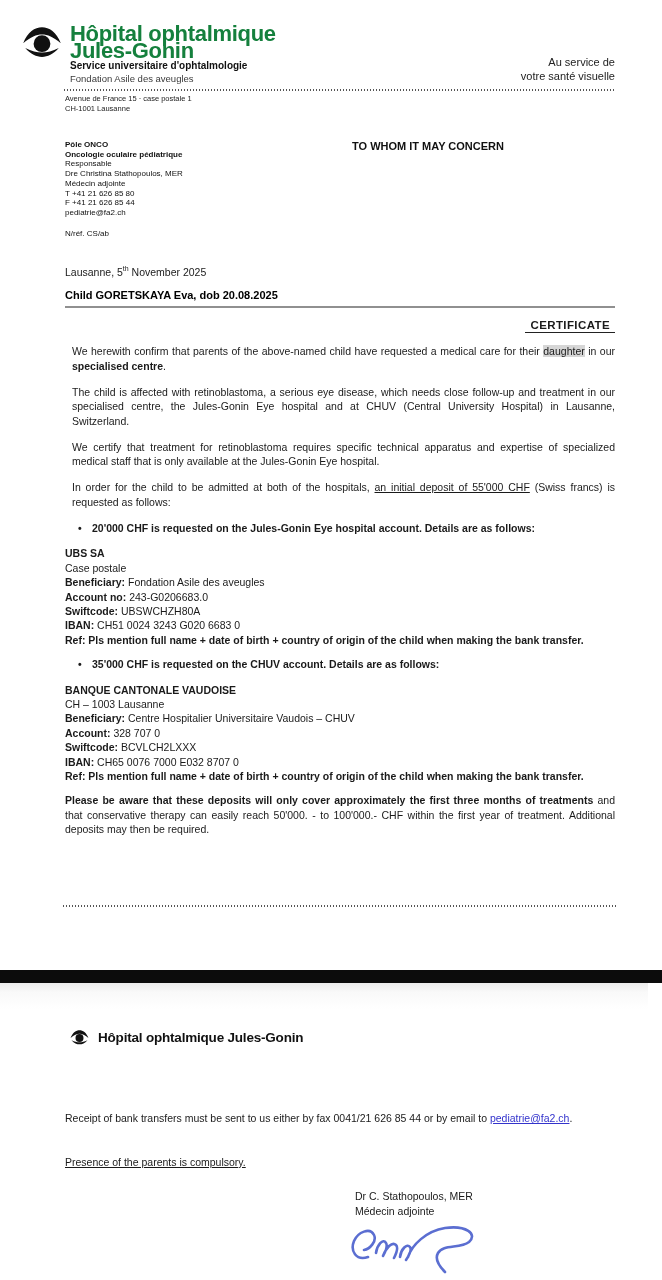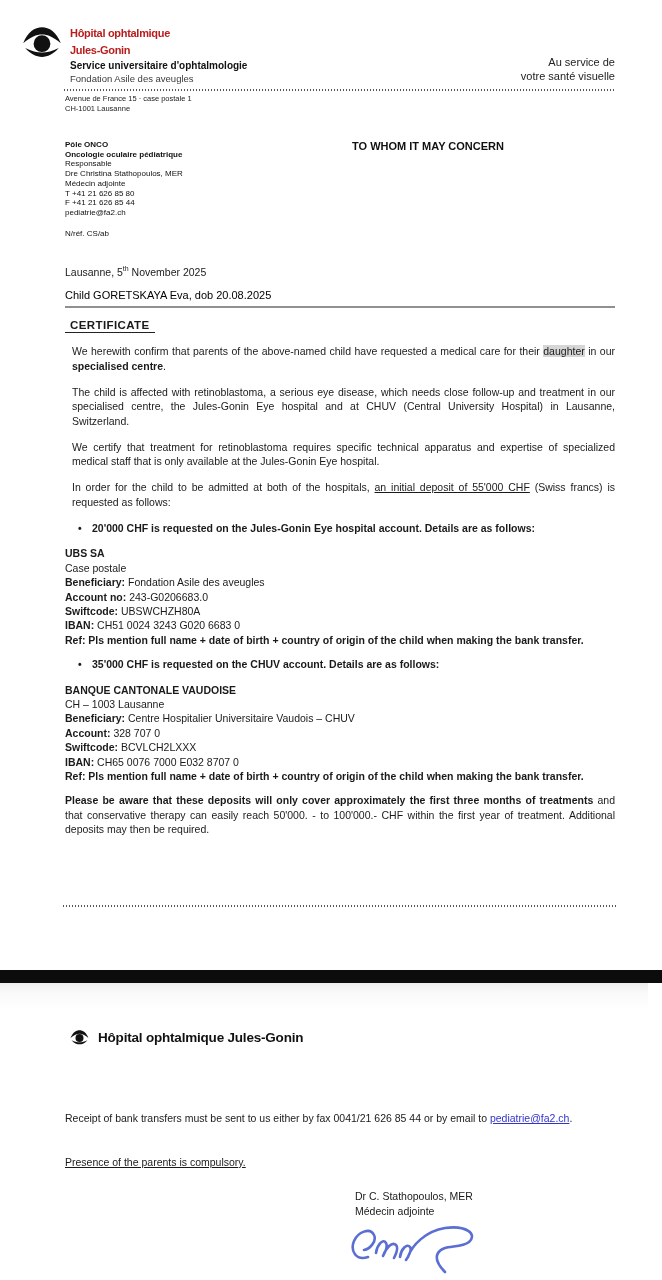--- a/index.html
+++ b/index.html
@@ -8,43 +8,43 @@
     font-family:"Liberation Sans", sans-serif;
     color:#1a1a1a;
   }
   .page1{position:relative;width:662px;height:970px;background:#fff;overflow:hidden;}
   .divider{width:662px;height:13px;background:#0c0c0c;}
   .page2{position:relative;width:648px;height:297px;overflow:hidden;
          background:linear-gradient(180deg,#ececec 0px,#f9f9f9 9px,#ffffff 26px);}
 
   
   .logo{position:absolute;left:22px;top:24px;width:40px;height:37px;}
-  .brand{position:absolute;left:70px;top:25px;font-weight:bold;font-size:11px;
-         line-height:17px;letter-spacing:-0.3px;color:#b91c1c;}
+  .brand{position:absolute;left:70px;top:25px;font-weight:bold;font-size:22px;
+         line-height:17px;letter-spacing:-0.3px;color:#15803d;}
   .brand-sub1{position:absolute;left:70px;top:60px;font-weight:bold;font-size:10px;color:#111;}
   .brand-sub2{position:absolute;left:70px;top:73px;font-size:9.5px;color:#3a3a3a;}
   .tagline{position:absolute;right:47px;top:55px;text-align:right;font-size:11px;
            line-height:14px;color:#222;}
   .dotted-rule{position:absolute;left:64px;right:46px;top:89px;height:2px;
                background:repeating-linear-gradient(90deg,#555 0 1px,transparent 1px 3px);}
   .hq-address{position:absolute;left:65px;top:94px;font-size:7.5px;line-height:9.5px;color:#222;}
 
   
   .sender{position:absolute;left:65px;top:140px;font-size:8px;line-height:9.7px;color:#111;}
   .sender .b{font-weight:bold;}
   .to-whom{position:absolute;left:352px;top:140px;font-size:11px;font-weight:bold;color:#111;}
   .ref-line{position:absolute;left:65px;top:229px;font-size:8px;color:#111;}
 
   
   .main{position:absolute;left:65px;right:47px;top:262px;font-size:10.5px;line-height:14.3px;}
   .date{margin:0 0 9px 0;}
   .date sup{font-size:7px;}
-  .subject{font-weight:normal;font-size:11px;color:#000;border-bottom:2px solid #909090;
+  .subject{font-weight:bold;font-size:11px;color:#000;border-bottom:2px solid #909090;
            padding-bottom:4px;margin-bottom:1px;}
-  .cert-wrap{text-align:left;margin:10px 0 12px 0;}
+  .cert-wrap{text-align:right;margin:10px 0 12px 0;}
   .cert{font-weight:bold;font-size:11.5px;letter-spacing:0.4px;
         border-bottom:1.5px solid #222;padding:0 5px 1px 5px;}
   p.bodytext{text-align:justify;margin:0 0 12px 7px;}
   .hl{background:#d6d6d6;}
   .bold{font-weight:bold;}
   .uline{text-decoration:underline;}
   .bullet{position:relative;padding-left:27px;font-weight:bold;margin:0 0 11px 0;}
   .bullet::before{content:"•";position:absolute;left:13px;top:0;}
   .bank{margin:0 0 10px 0;line-height:14.4px;}
   .bank-ref{font-weight:bold;text-align:justify;}

